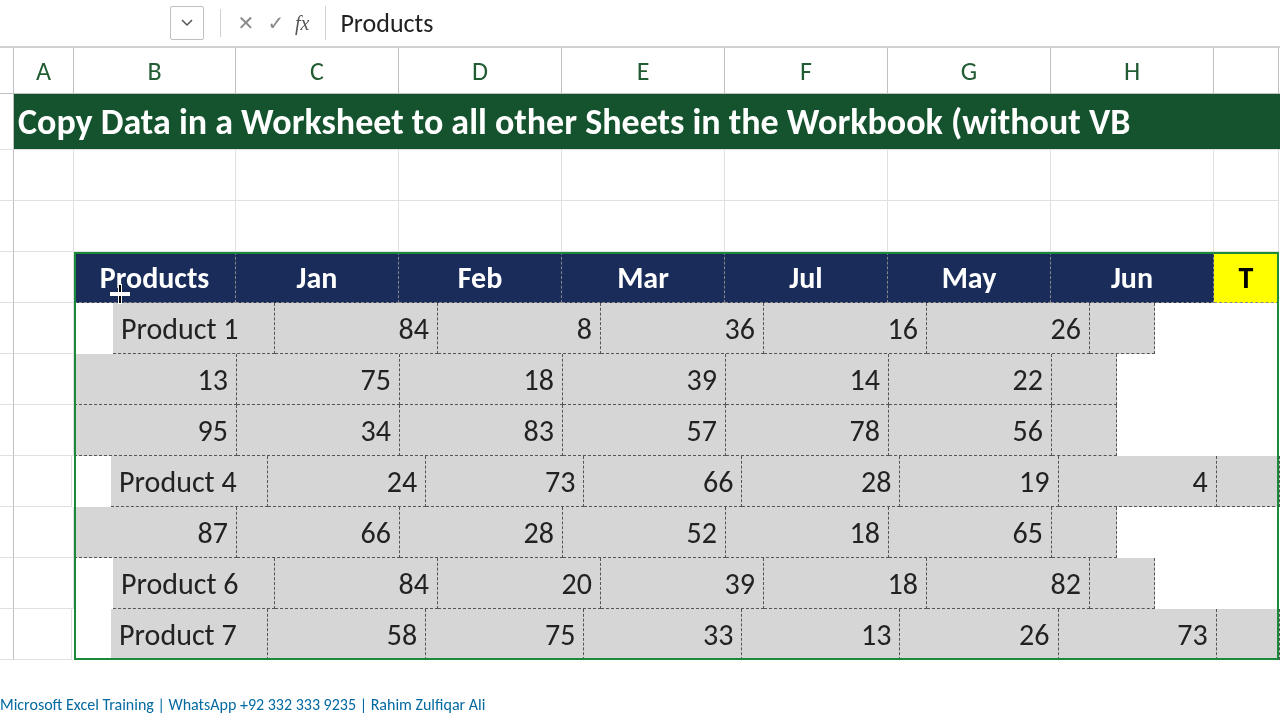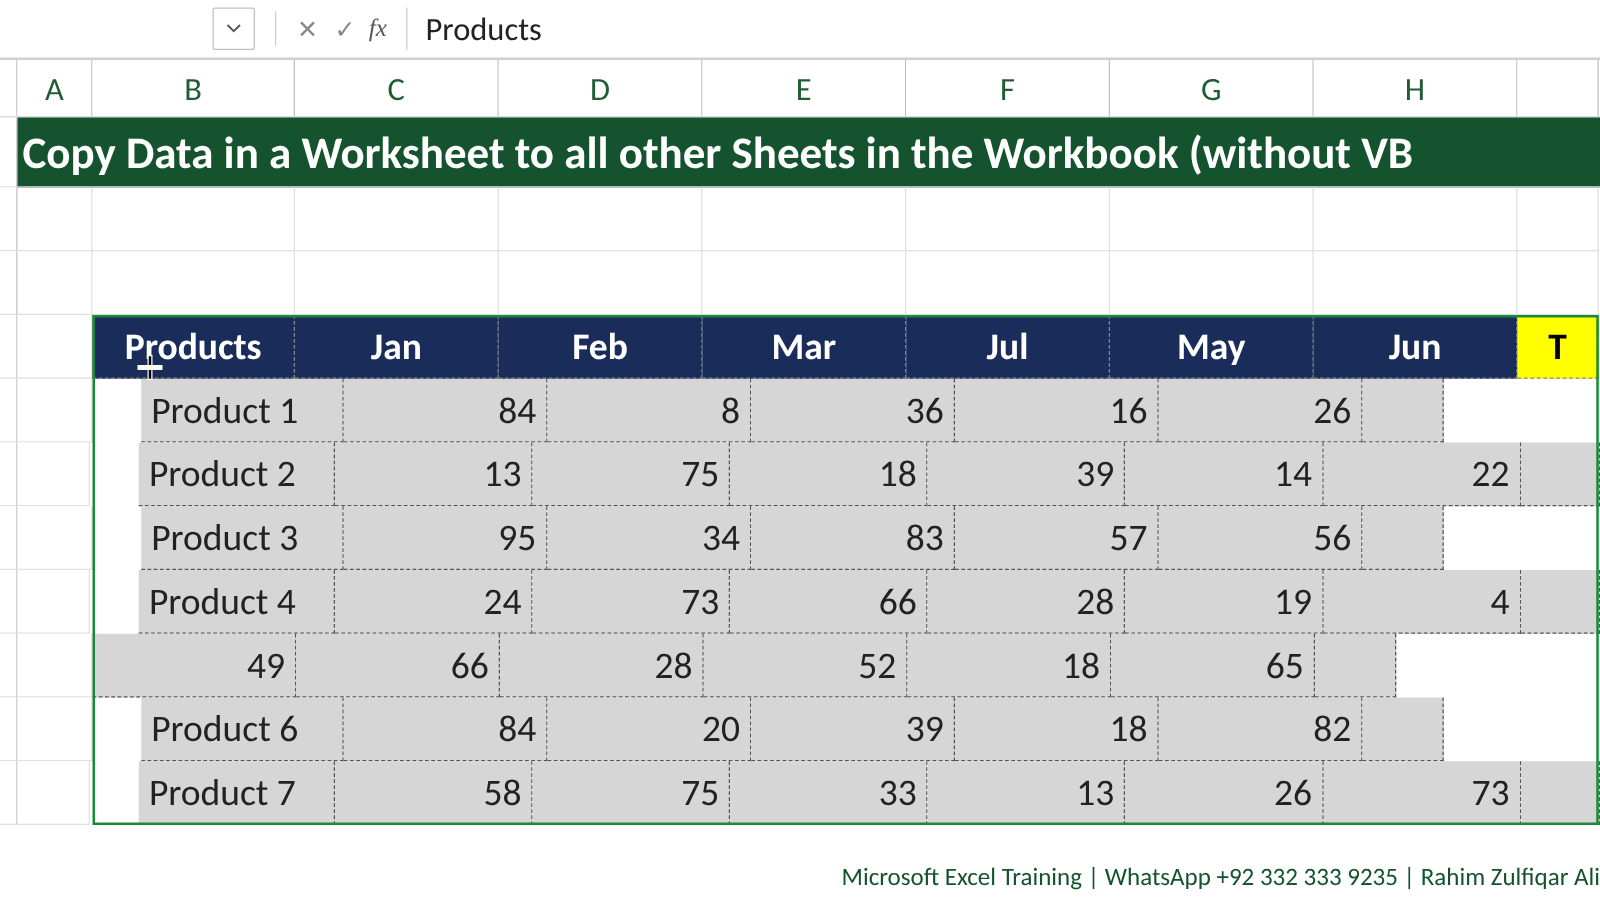--- a/index.html
+++ b/index.html
@@ -196,23 +196,23 @@
   .cursor-cross .cb::before,.cursor-cross .cb::after{
     content:'';position:absolute;background:#000;
   }
   .cursor-cross .cb::before{left:9px;top:1px;width:2px;height:18px;}
   .cursor-cross .cb::after{left:1px;top:9px;width:18px;height:2px;}
   
   .footer {
     position:absolute;
     left:0; right:0;
     bottom: 6px;
-    text-align:right;
-    font-size: 20px;
-    color:#14532d;
+    text-align:left;
+    font-size: 16px;
+    color:#0369a1;
   }
 </style>
 </head>
 <body>
 
 <div class="formula-bar">
   <div class="namebox-wrap">
     <div class="namebox-dd">
       <svg width="12" height="8" viewBox="0 0 12 8">
           <path d="M1 1 L6 6 L11 1" stroke="#555" stroke-width="1.5" fill="none"></path>
@@ -298,56 +298,55 @@
         <div class="cell cC">84</div>
         <div class="cell cD">8</div>
         <div class="cell cE">36</div>
         <div class="cell cF">16</div>
         <div class="cell cG">26</div>
         <div class="cell cI"></div>
       </div>
       <div class="row datarow">
         <div class="rowhdr"></div>
         <div class="cell cA"></div>
-        <div class="cell cB">Product 2</div>
         <div class="cell cC">13</div>
         <div class="cell cD">75</div>
         <div class="cell cE">18</div>
         <div class="cell cF">39</div>
         <div class="cell cG">14</div>
         <div class="cell cH">22</div>
         <div class="cell cI"></div>
       </div>
       <div class="row datarow">
         <div class="rowhdr"></div>
         <div class="cell cA"></div>
-        <div class="cell cB">Product 3</div>
         <div class="cell cC">95</div>
         <div class="cell cD">34</div>
         <div class="cell cE">83</div>
         <div class="cell cF">57</div>
+        <div class="cell cG">78</div>
         <div class="cell cH">56</div>
         <div class="cell cI"></div>
       </div>
       <div class="row datarow">
         <div class="rowhdr"></div>
         <div class="cell cA"></div>
         <div class="cell cB">Product 4</div>
         <div class="cell cC">24</div>
         <div class="cell cD">73</div>
         <div class="cell cE">66</div>
         <div class="cell cF">28</div>
         <div class="cell cG">19</div>
         <div class="cell cH">4</div>
         <div class="cell cI"></div>
       </div>
       <div class="row datarow">
         <div class="rowhdr"></div>
         <div class="cell cA"></div>
-        <div class="cell cC">49</div>
+        <div class="cell cC">87</div>
         <div class="cell cD">66</div>
         <div class="cell cE">28</div>
         <div class="cell cF">52</div>
         <div class="cell cG">18</div>
         <div class="cell cH">65</div>
         <div class="cell cI"></div>
       </div>
       <div class="row datarow">
         <div class="rowhdr"></div>
         <div class="cell cA"></div>

